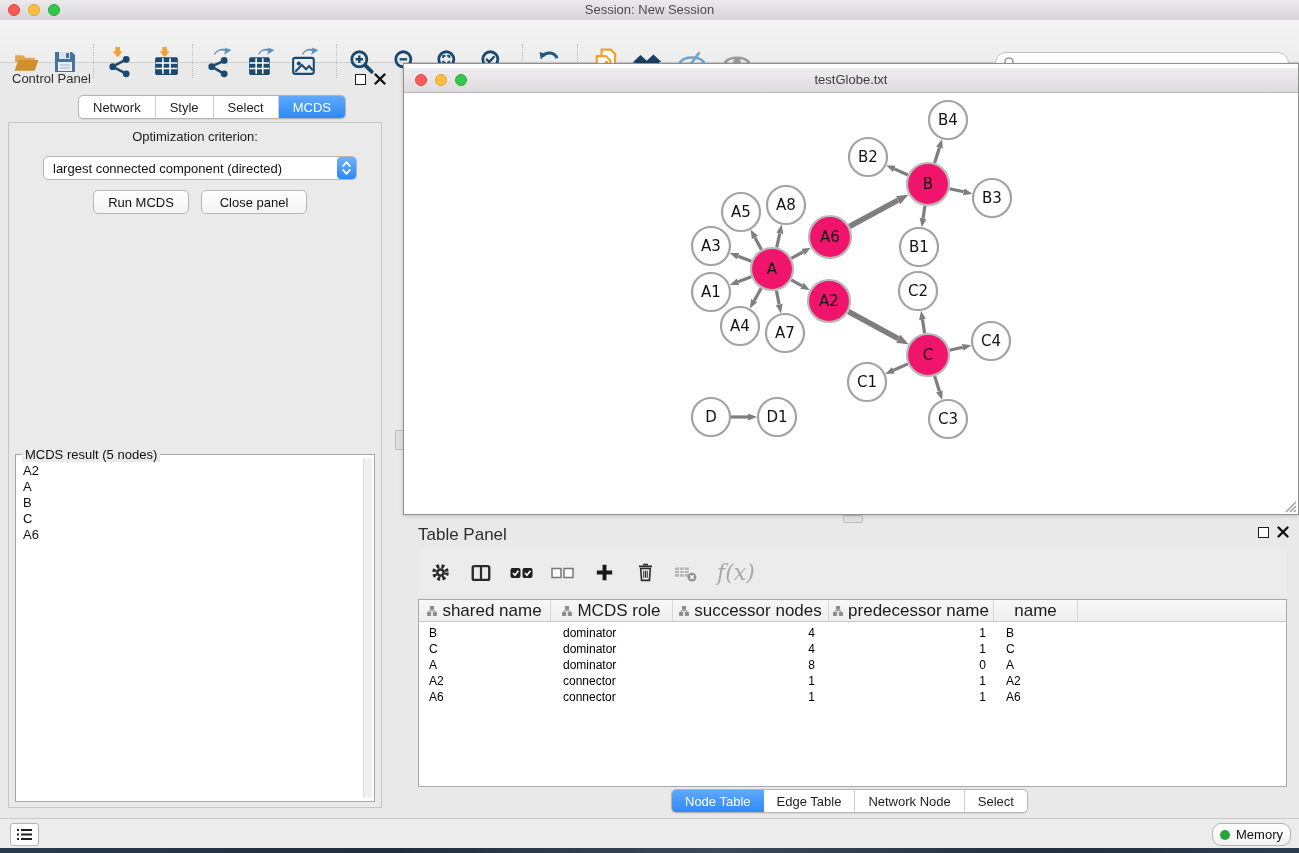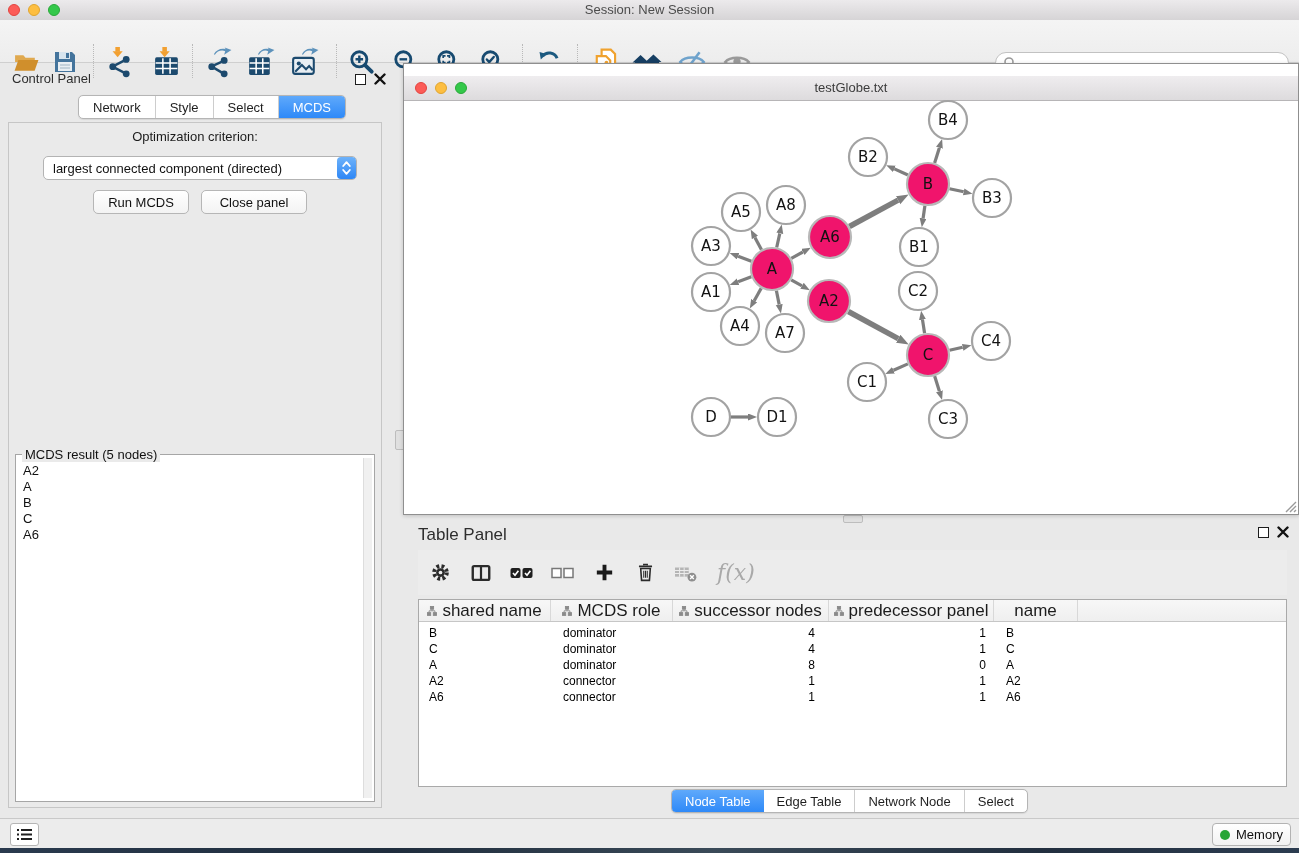--- a/index.html
+++ b/index.html
@@ -51,21 +51,21 @@
   #result-list{position:absolute;left:0;top:4px;right:11px;bottom:2px;margin:0;padding:4px 0 0 7px;list-style:none;
     font-size:13px;color:#111;overflow:hidden;}
   #result-list li{height:16px;line-height:16px;}
   #result-scroll{position:absolute;right:2px;top:3px;bottom:3px;width:8px;background:#f0f0f0;border-left:1px solid #ddd;}
   
   #vsplit-grip{left:395px;top:430px;width:8px;height:18px;background:#e0e0e0;border:1px solid #bdbdbd;border-radius:2px;}
   #hsplit-grip{left:843px;top:515px;width:18px;height:6px;background:#e0e0e0;border:1px solid #bdbdbd;border-radius:2px;}
   
   #net-win{left:403px;top:63px;width:896px;height:452px;background:#fff;border:1px solid #8f8f8f;box-sizing:border-box;
     box-shadow:0 1px 4px rgba(0,0,0,.18);}
-  #net-titlebar{position:absolute;left:0;top:12px;right:0;height:24px;
+  #net-titlebar{position:absolute;left:0;top:4px;right:0;height:24px;
     background:linear-gradient(#efedef,#dddbdd);border-bottom:1px solid #b7b5b7;}
   #net-titlebar .lights{left:11px;top:6px;}
   #net-title{width:100%;text-align:center;font-size:13px;color:#3c3c3c;line-height:24px;}
   #graph-svg{position:absolute;left:0;top:24px;}
   #resize-grip{position:absolute;right:1px;bottom:1px;}
   
   #tp-title{left:418px;top:525px;font-size:17px;color:#2e2e2e;}
   #tp-ctrls{left:1258px;top:526px;}
   #tp-toolbar{left:418px;top:550px;width:869px;height:45px;background:#ececec;display:flex;align-items:center;gap:17px;padding-left:10px;box-sizing:border-box;}
   .tpico{width:24px;height:24px;display:flex;align-items:center;justify-content:center;}
@@ -80,21 +80,21 @@
   .td{flex:none;box-sizing:border-box;white-space:nowrap;overflow:hidden;}
   .td.l{text-align:left;}
   .td.r{text-align:right;}
   #tp-tabs{position:absolute;left:671px;top:789px;}
   #tp-tabs .s{padding:0 13px;}
   
   #statusbar{left:0;top:818px;width:1299px;height:30px;background:#ececec;border-top:1px solid #c9c9c9;box-sizing:border-box;}
   #list-btn{position:absolute;left:10px;top:4px;width:29px;height:23px;background:#fff;border:1px solid #b5b5b5;
     border-radius:3px;display:flex;align-items:center;justify-content:center;box-sizing:border-box;}
   #memory-btn{position:absolute;left:1212px;top:4px;width:79px;height:23px;background:linear-gradient(#fff,#f2f2f2);
-    border:1px solid #b3b3b3;border-radius:4px;display:flex;align-items:center;justify-content:center;gap:6px;
+    border:1px solid #b3b3b3;border-radius:9px;display:flex;align-items:center;justify-content:center;gap:6px;
     font-size:13px;color:#111;box-sizing:border-box;}
   .green-dot{width:10px;height:10px;border-radius:50%;}
   #bottom-strip{left:0;top:848px;width:1299px;height:5px;
     background:linear-gradient(90deg,#2a3a4e,#1f2d3d 30%,#3a4a58 55%,#222f3f 80%,#2c3c50);}
   svg{display:block;}
 </style>
 </head>
 <body>
 
 <div id="titlebar" class="abs">
@@ -545,21 +545,21 @@
       </div>
       <div class="th" style="width: 165px;">
         <svg width="10" height="10" viewBox="0 0 10 10" style="display: block;">
   <g fill="#8a8a8a" stroke="#8a8a8a" stroke-width="0.9">
     <rect x="3.4" y="0.4" width="3.2" height="2.8"></rect>
     <rect x="0.5" y="6.6" width="3.2" height="2.8"></rect>
     <rect x="6.3" y="6.6" width="3.2" height="2.8"></rect>
     <path d="M5,3.2 V4.8 M2.1,6.6 V4.8 H7.9 V6.6" fill="none"></path>
   </g>
 </svg>
-        <span>predecessor panel</span>
+        <span>predecessor name</span>
       </div>
       <div class="th" style="width: 84px;">
         <span>name</span>
       </div>
       <div class="th filler"></div>
     </div>
   <div id="tbl-body">
       <div class="tr">
         <div class="td l" style="width: 132px; padding-left: 10px;">B</div>
         <div class="td l" style="width: 122px; padding-left: 12px;">dominator</div>

